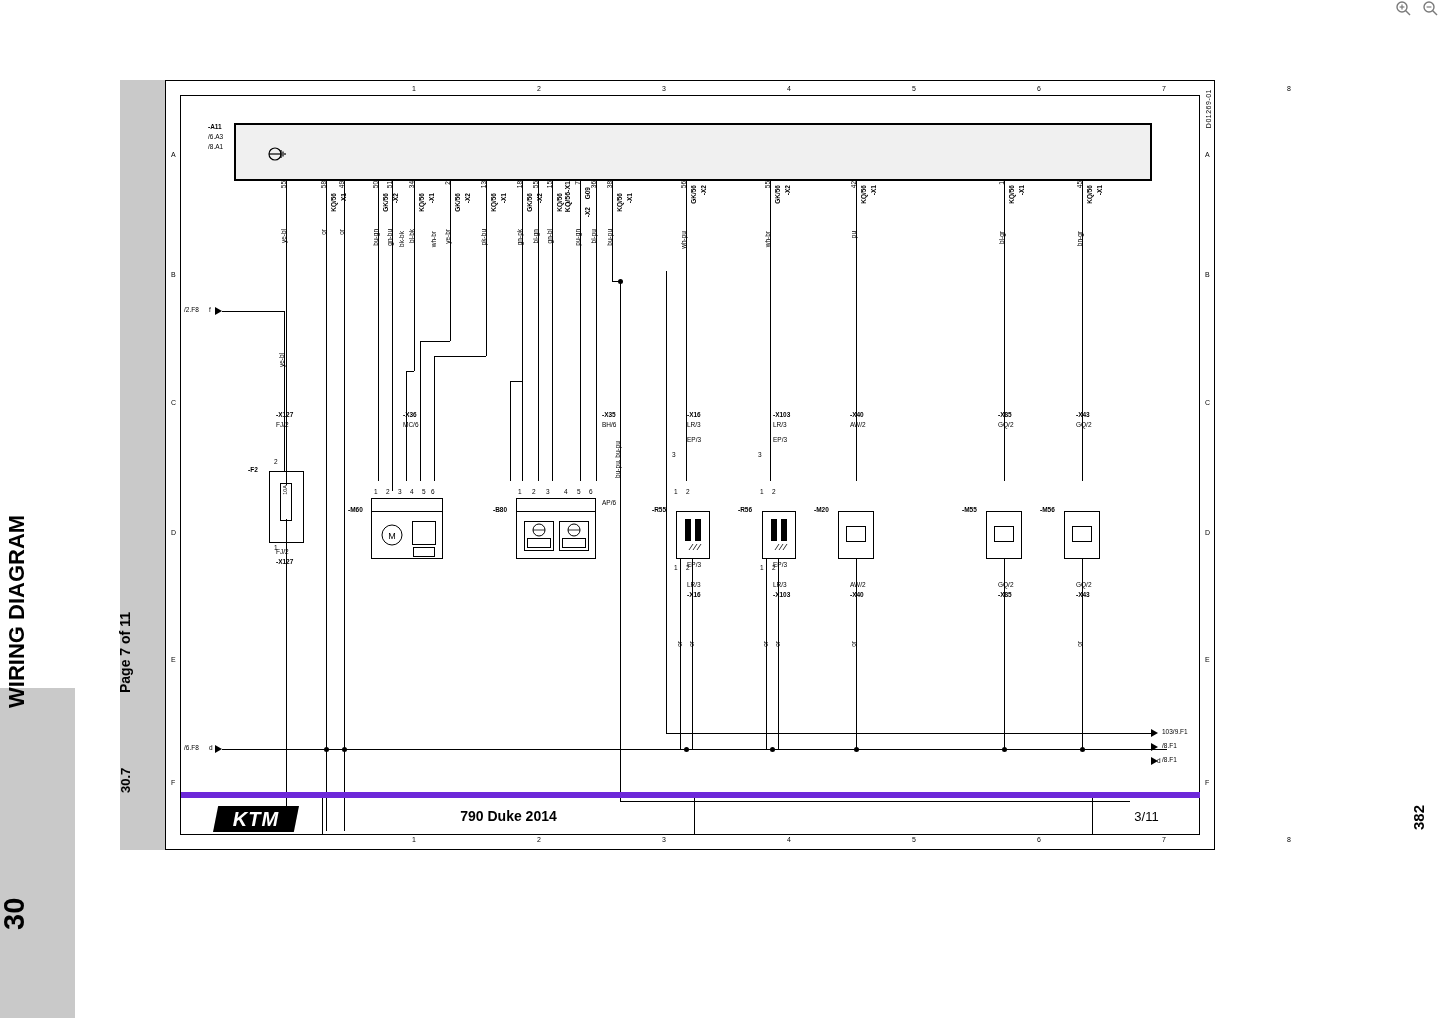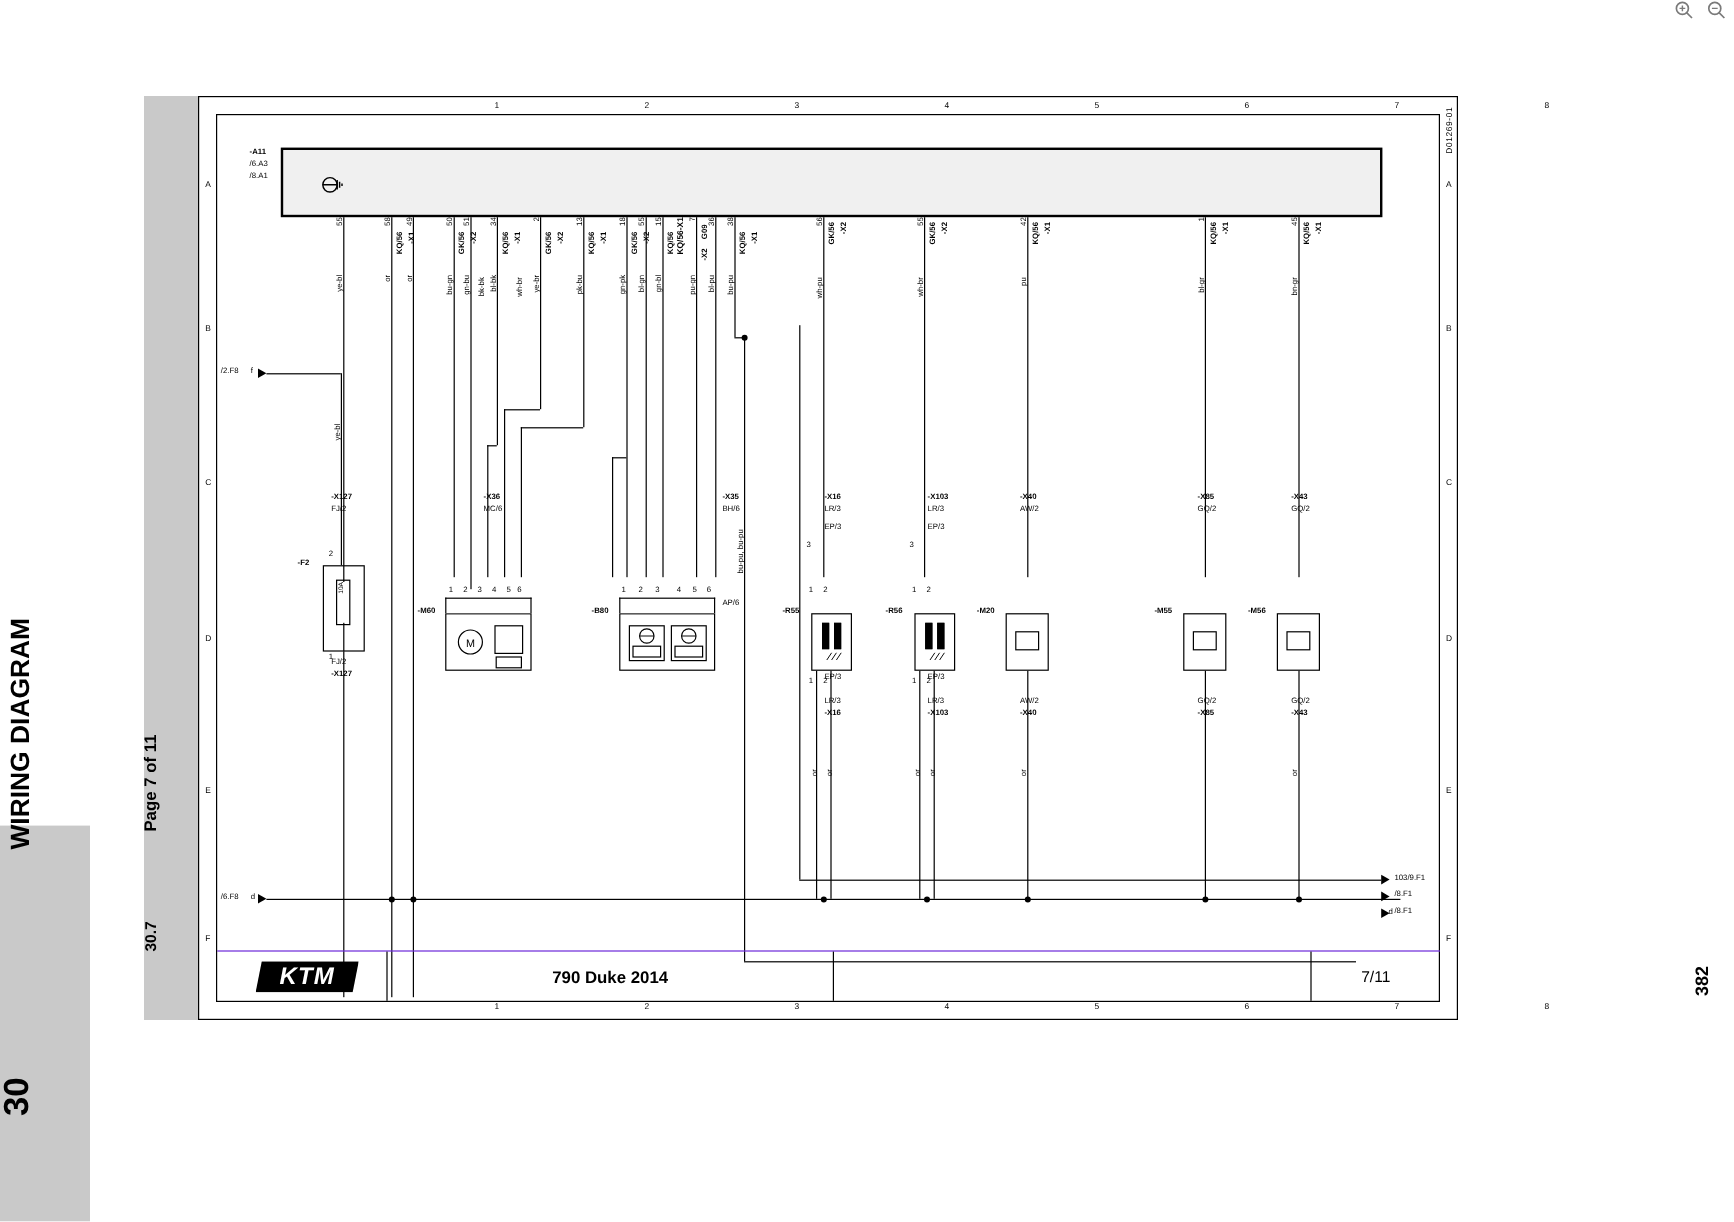--- a/index.html
+++ b/index.html
@@ -139,21 +139,21 @@
     letter-spacing: 0.5px;
   }
 
   
   .titleblock {
     position: absolute;
     left: 15px;
     bottom: 15px;
     width: 1019px;
     height: 42px;
-    border-top: 1px solid #6d28d9;
+    border-top: 6px solid #6d28d9;
     box-sizing: border-box;
   }
   .tb-cell {
     position: absolute;
     top: 0; bottom: 0;
     border-right: 1px solid #000;
     box-sizing: border-box;
   }
   .tb-logo { left: 0; width: 142px; }
   .tb-name { left: 142px; width: 372px; display:flex; align-items:center; justify-content:center; }
@@ -572,18 +572,18 @@
 
     <div class="titleblock">
       <div class="tb-cell tb-logo">
         <div class="ktm-logo">KTM</div>
       </div>
       <div class="tb-cell tb-name">
         <span>790 Duke 2014</span>
       </div>
       <div class="tb-cell tb-mid"></div>
       <div class="tb-cell tb-sheet">
-        <span>7/11</span>
+        <span>3/11</span>
       </div>
     </div>
 
   </div>
 </div>
 
 </body></html>

